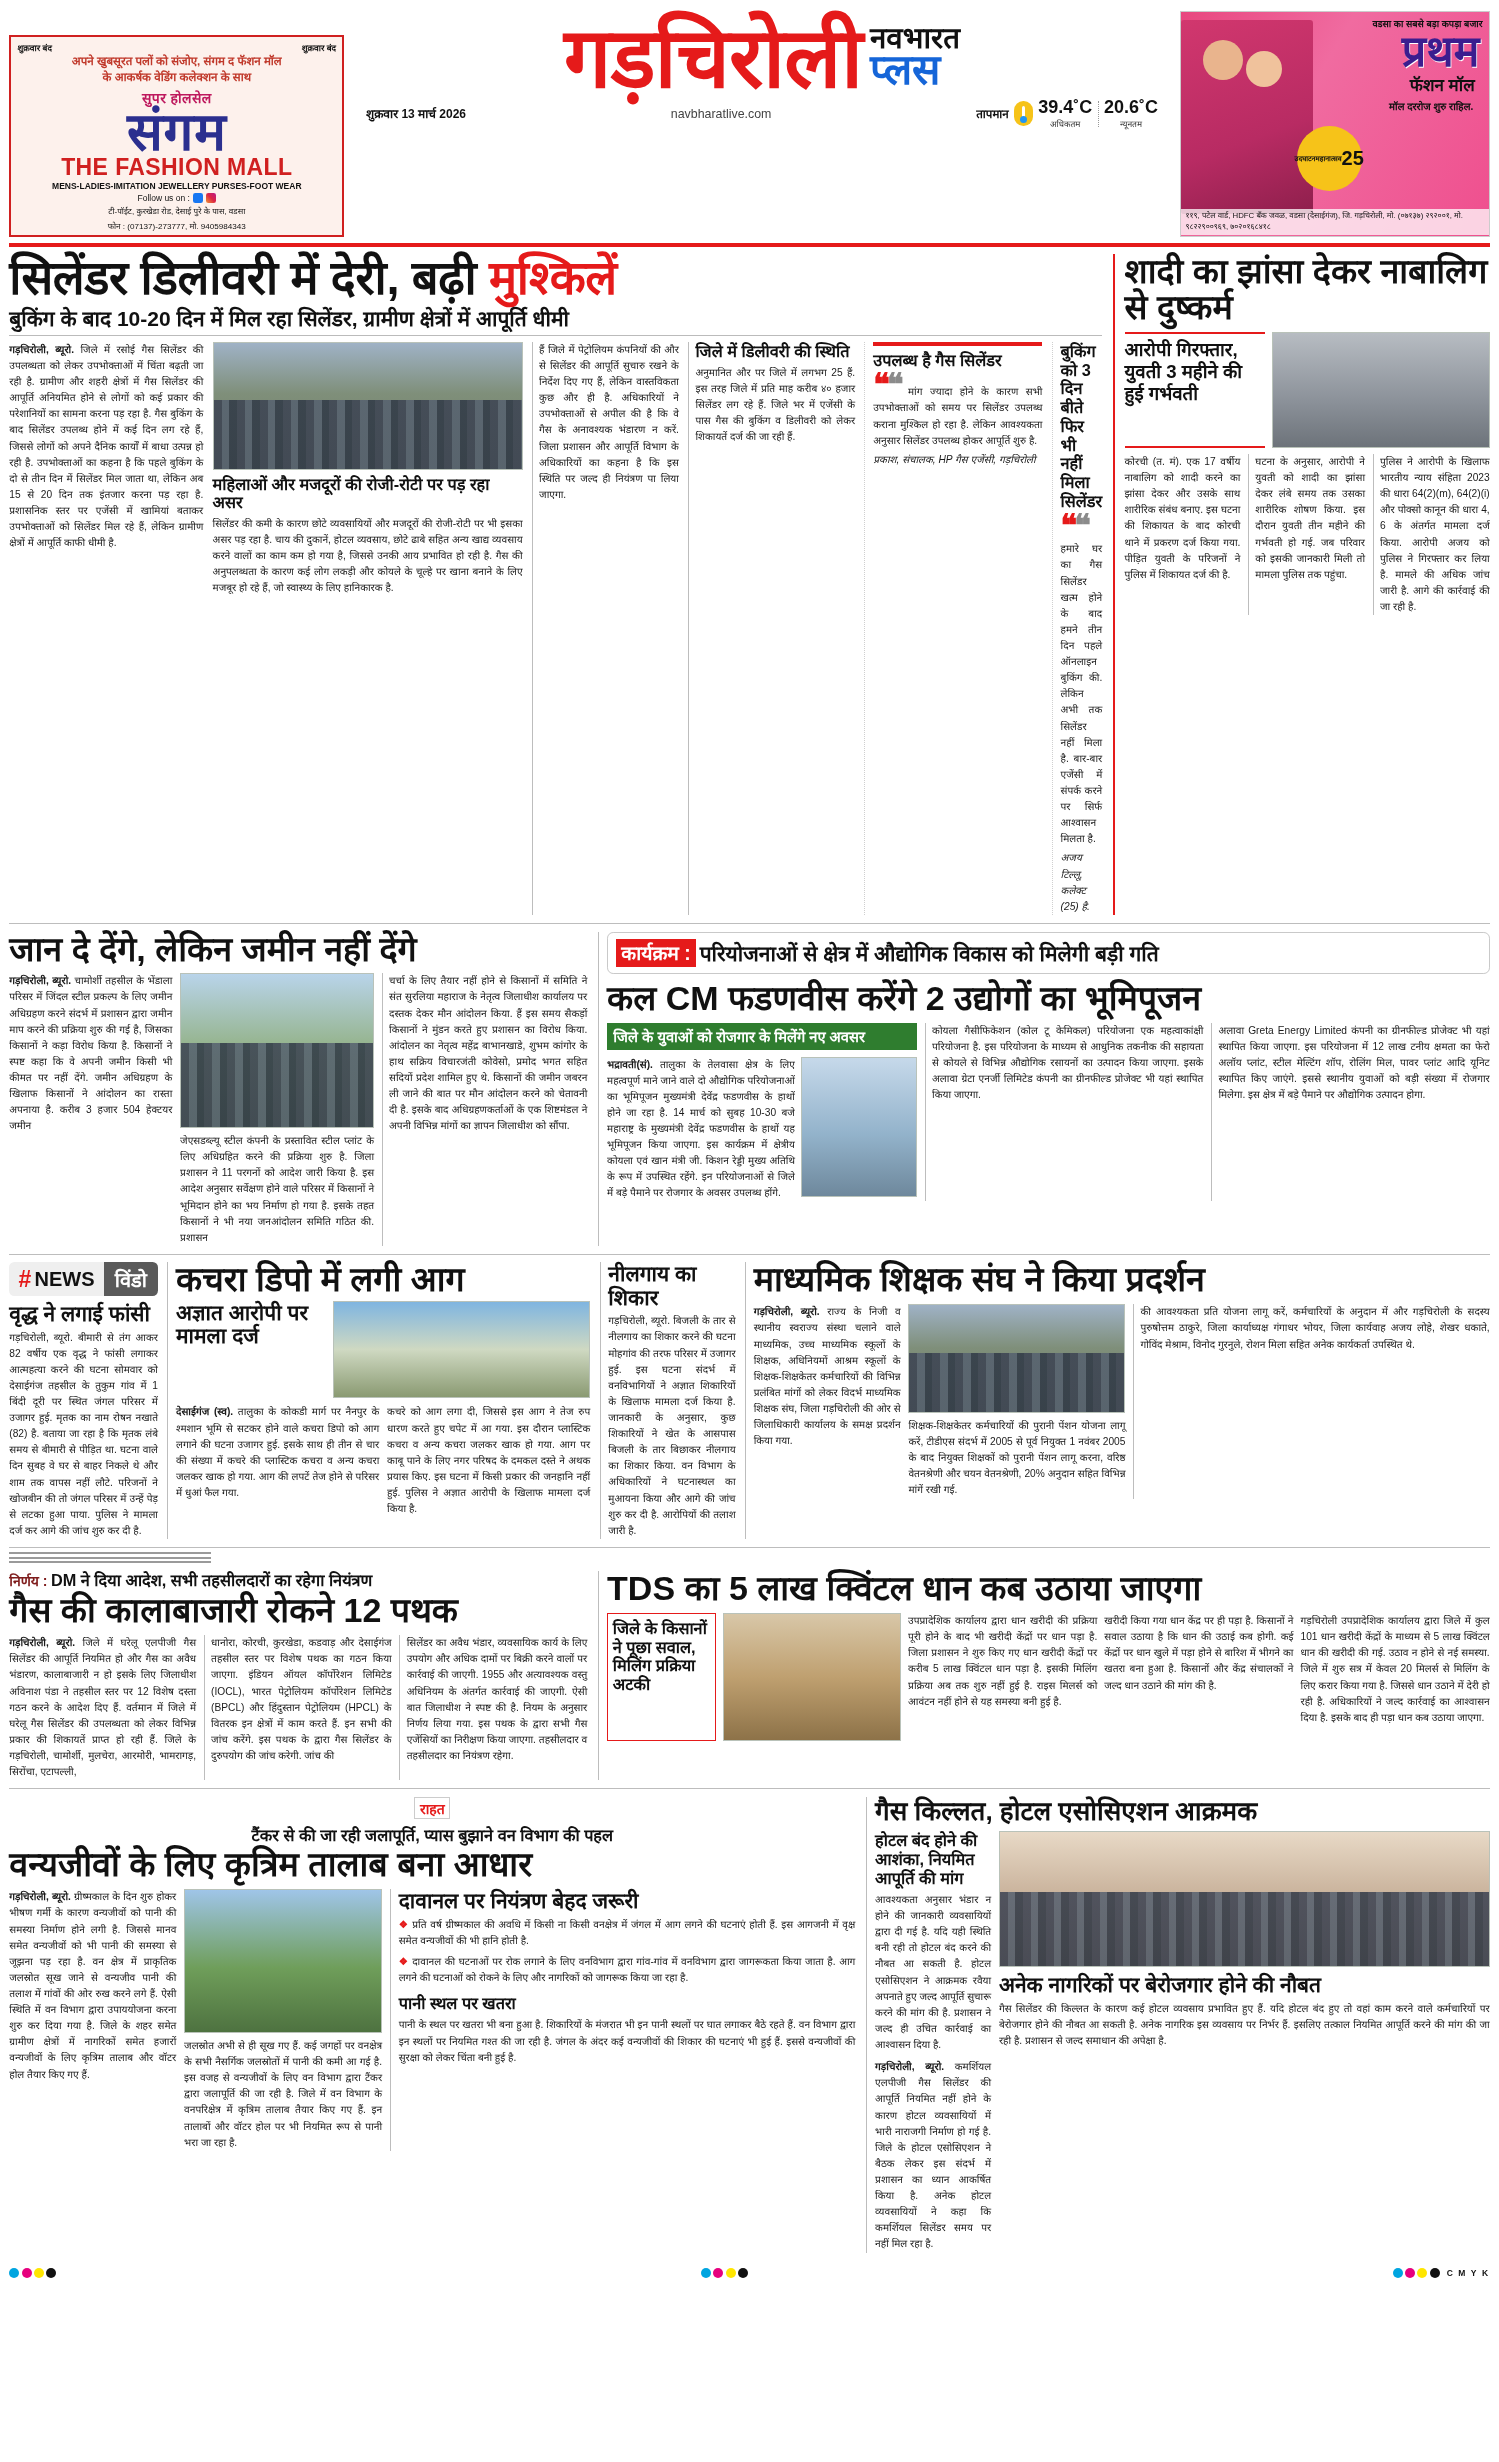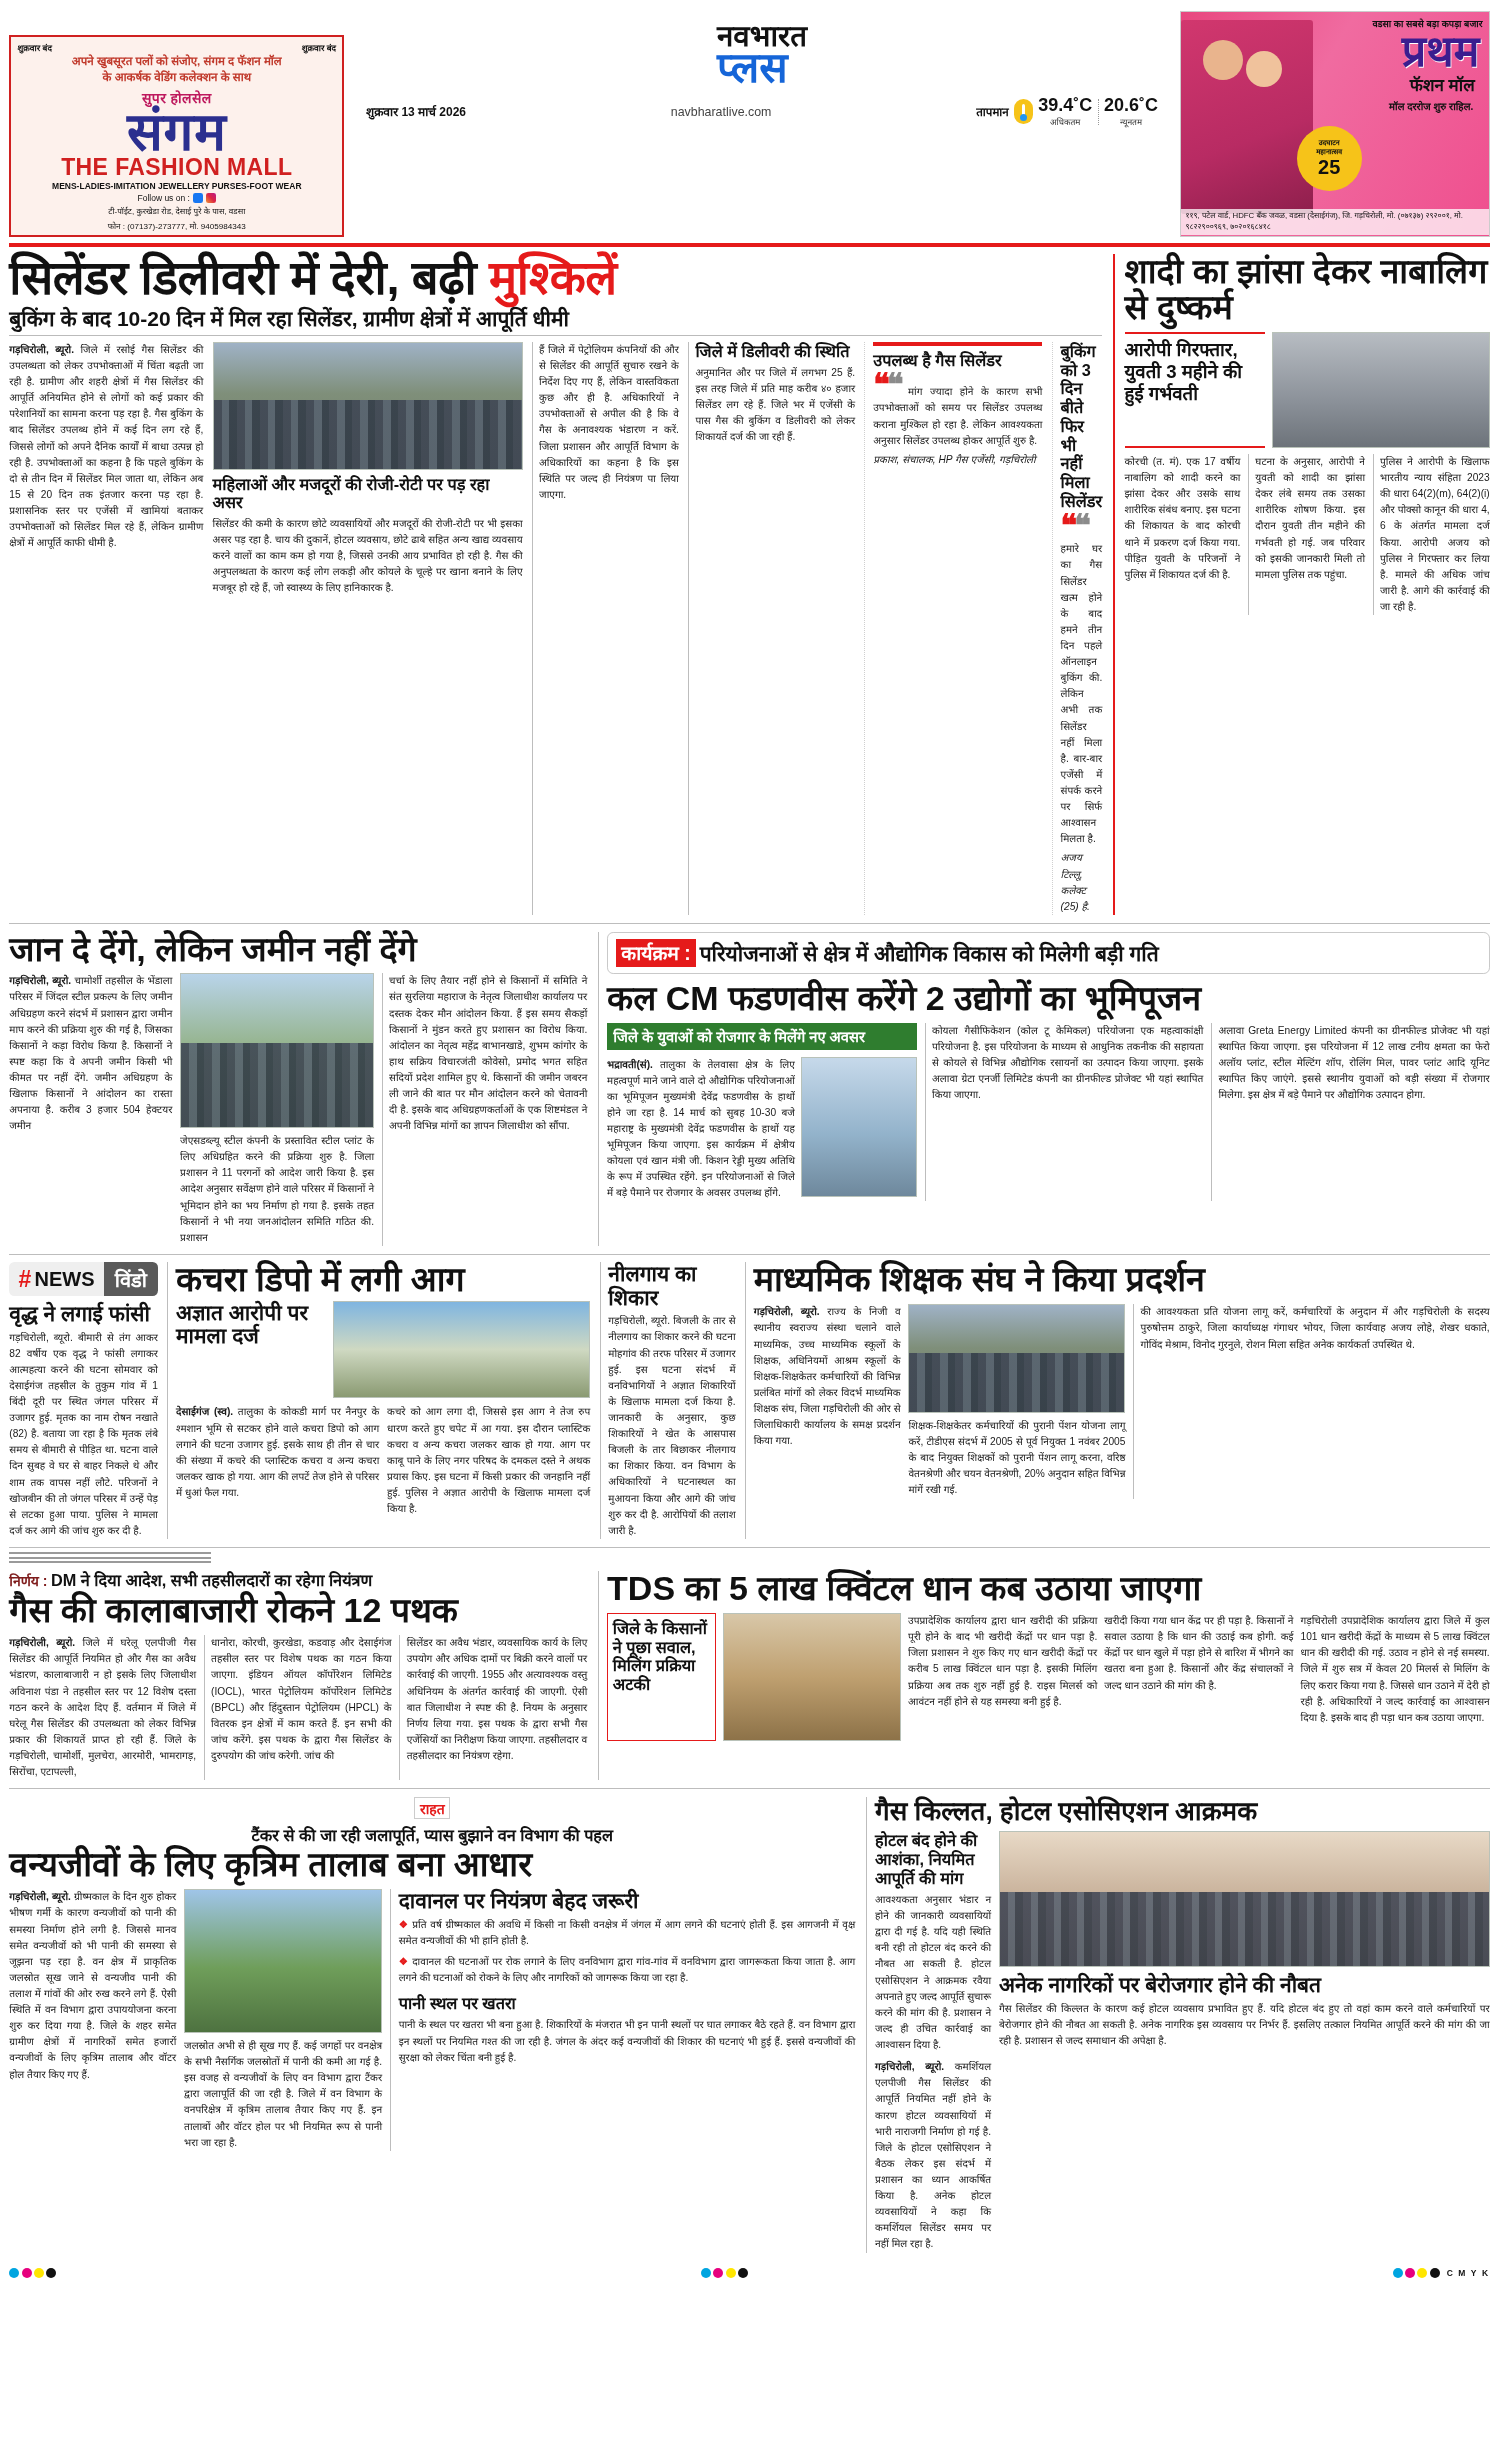--- a/index.html
+++ b/index.html
@@ -43,21 +43,21 @@
   .temp-bulb i:after{content:'';position:absolute;bottom:-1.6px;left:-1.6px;width:7px;height:7px;border-radius:50%;background:#2196f3;}
   .temp-val { text-align: center; }
   .temp-val .deg { font-size: 18px; font-weight: bold; line-height: 1; }
   .temp-val .cap { font-size: 8.5px; color: #333; }
   .temp-sep { border-left: 1.6px dotted #999; height: 26px; }
 
   .ad-right { width: 310px; border: 0.8px solid #ccc; background: linear-gradient(120deg,#e8477f 0%,#f06ba0 40%,#ef4f8e 100%); position: relative; overflow: hidden; }
   .ad-right .topline { font-size: 9.3px; font-weight: bold; color: #111; text-align: right; padding: 4.7px 6.2px 0; }
   .ad-right .prathambrand { font-size: 43px; font-weight: bold; color: #3b1d8f; text-align: right; padding-right: 9.3px; line-height: 1; text-shadow: 0.8px 0.8px 0 #fff; }
   .ad-right .fm2 { font-size: 17px; font-weight: bold; color: #111; text-align: right; padding-right: 14px; }
-  .ad-right .disc { position: absolute; left: 116px; bottom: 45px; background: #f6c319; border-radius: 50%; width: 65px; height: 65px; display:flex;flex-direction:column;align-items:center;justify-content:center; }
+  .ad-right .disc { position: absolute; left: 116px; bottom: 45px; background: #f6c319; border-radius: 50%; width: 65px; height: 65px; display:flex;align-items:center;justify-content:center; }
   .ad-right .disc small { font-size: 7px; font-weight: bold; }
   .ad-right .disc b { font-size: 20px; }
   .ad-right .dtr { font-size: 10px; font-weight: bold; color:#111; text-align: right; padding-right: 15.5px; margin-top: 3.1px;}
   .ad-right .addr2 { position:absolute; bottom:1.6px; left:0; right:0; font-size: 7.8px; background: rgba(255,255,255,.75); padding: 2.3px 4.7px; line-height: 1.35; }
   .ad-right .couple { position:absolute; left:0; top:7.8px; width:132px; height:194px; background: linear-gradient(160deg,#d1376e,#b82b63 60%,#8e1f4c); border-radius:3.1px;}
   .ad-right .couple:before{content:'';position:absolute;left:22px;top:20px;width:40px;height:40px;border-radius:50%;background:#e9b48d;}
   .ad-right .couple:after{content:'';position:absolute;left:65px;top:31px;width:36px;height:36px;border-radius:50%;background:#f0c29c;}
 
   .rule-red { height: 3.1px; background: #e51a1a; margin: 6.2px 0 0; }
 
@@ -125,20 +125,21 @@
         <span>Follow us on :</span>
         <span class="sm" style="background:#1877f2"></span>
         <span class="sm" style="background:linear-gradient(45deg,#f09433,#dc2743,#bc1888)"></span>
       </div>
       <div class="addr">टी-पॉईंट, कुरखेडा रोड, देसाई पुरे के पास, वडसा</div>
       <div class="addr">फोन : (07137)-273777, मो. 9405984343</div>
     </div>
 
     <div class="mast-center">
       <div class="mast-title-row">
+        <div class="mast-main">गड़चिरोली</div>
         <div class="mast-sub">
           <span class="nb">नवभारत</span>
           <span class="plus">प्लस</span>
         </div>
       </div>
       <div class="mast-bottom">
         <div class="mast-date">शुक्रवार 13 मार्च 2026</div>
         <div class="mast-web">navbharatlive.com</div>
         <div class="temp-wrap">
           <span class="temp-label">तापमान</span>

